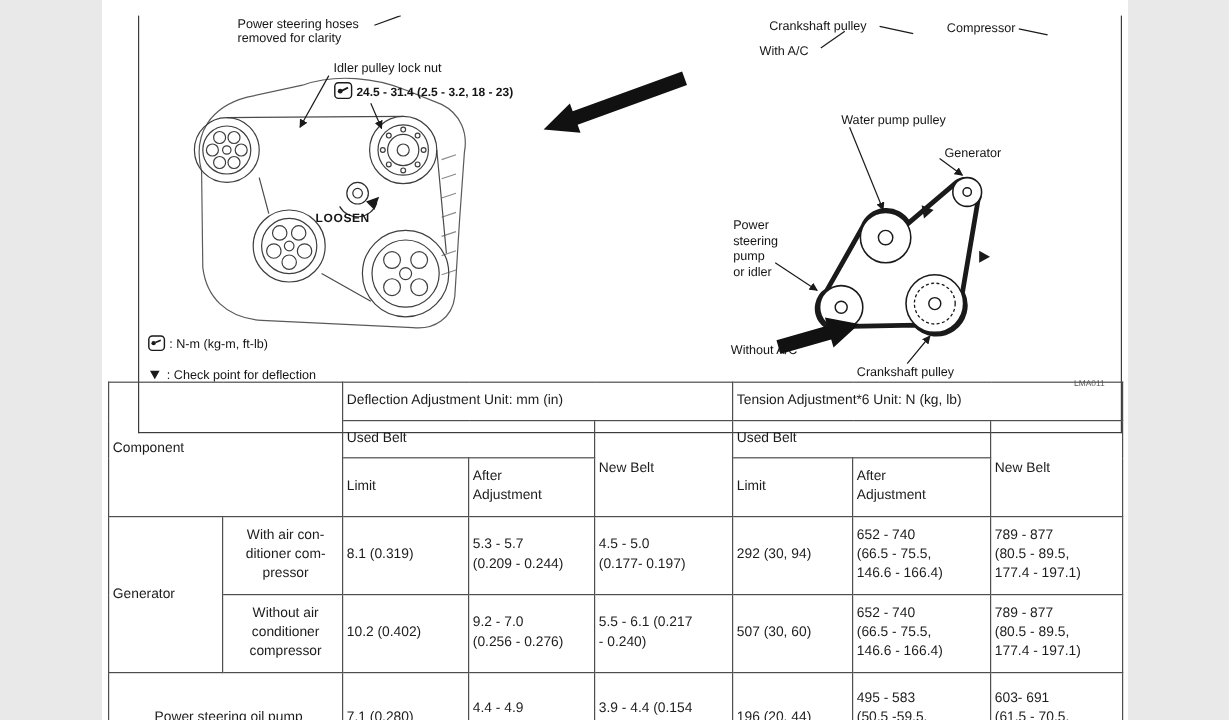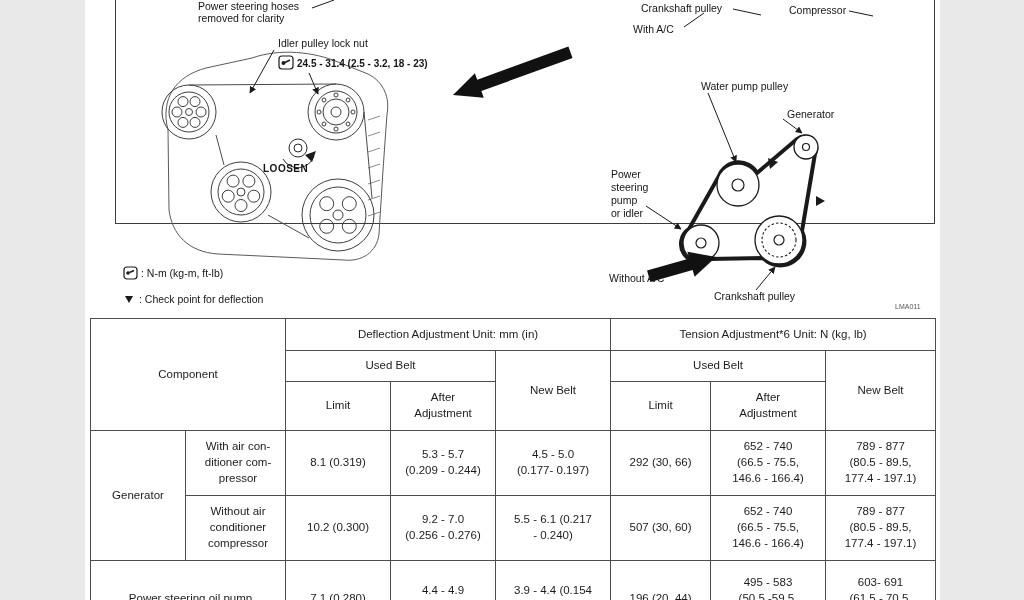--- a/index.html
+++ b/index.html
@@ -1,25 +1,25 @@
 <!DOCTYPE html>
 <html><head>
 <meta charset="utf-8">
 <style>
   html,body{margin:0;padding:0;}
   .canvas{position:relative;width:1024px;height:600px;overflow:hidden;background:#e9e9e9;
           font-family:"Liberation Sans",sans-serif;color:#1a1a1a;}
   .page{position:absolute;left:85px;top:0;width:855px;height:600px;background:#ffffff;}
-  .figure-box{position:absolute;left:30px;top:0;width:820px;height:224px;
+  .figure-box{position:absolute;left:30px;top:13px;width:820px;height:348px;
               border:1px solid #3c3c3c;border-top:none;box-sizing:border-box;background:#fff;}
   .figure-box svg{display:block;}
   svg text{font-family:"Liberation Sans",sans-serif;}
   .spec-table{position:absolute;left:5px;top:318px;width:845px;border-collapse:collapse;
               table-layout:fixed;font-size:11.5px;color:#1c1c1c;}
-  .spec-table td{border:1px solid #4d4d4d;text-align:center;vertical-align:middle;
+  .spec-table td{border:1px solid #4d4d4d;text-align:left;vertical-align:middle;
                  white-space:pre-line;padding:2px 3px;line-height:1.38;overflow:hidden;}
   .spec-table td.left{text-align:center;padding-left:8px;}
   tr.h1 td{height:27px;} tr.h2 td{height:26px;} tr.h3 td{height:44px;}
   tr.b1 td,tr.b2 td{height:60px;} tr.b3 td{height:72px;}
 </style>
 </head>
 <body>
 
 <div class="canvas">
   <div class="page">
@@ -201,33 +201,33 @@
         <tr class="b1">
           <td rowspan="2">Generator</td>
           <td class="left">With air con-
 ditioner com-
 pressor</td>
           <td>8.1 (0.319)</td>
           <td>5.3 - 5.7
 (0.209 - 0.244)</td>
           <td>4.5 - 5.0
 (0.177- 0.197)</td>
-          <td>292 (30, 66)</td>
+          <td>292 (30, 94)</td>
           <td>652 - 740
 (66.5 - 75.5,
 146.6 - 166.4)</td>
           <td>789 - 877
 (80.5 - 89.5,
 177.4 - 197.1)</td>
         </tr>
         <tr class="b2">
           <td class="left">Without air
 conditioner
 compressor</td>
-          <td>10.2 (0.300)</td>
+          <td>10.2 (0.402)</td>
           <td>9.2 - 7.0
 (0.256 - 0.276)</td>
           <td>5.5 - 6.1 (0.217
 - 0.240)</td>
           <td>507 (30, 60)</td>
           <td>652 - 740
 (66.5 - 75.5,
 146.6 - 166.4)</td>
           <td>789 - 877
 (80.5 - 89.5,

